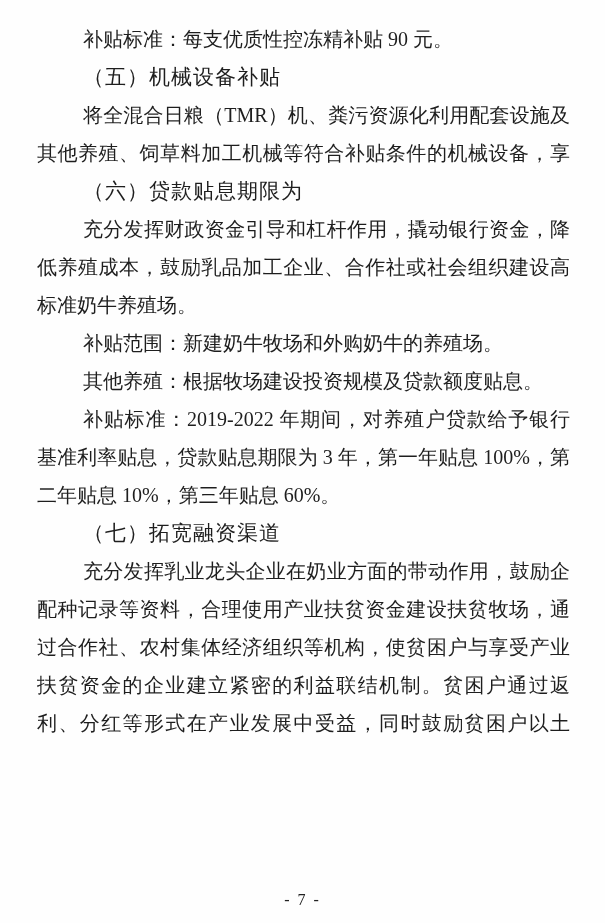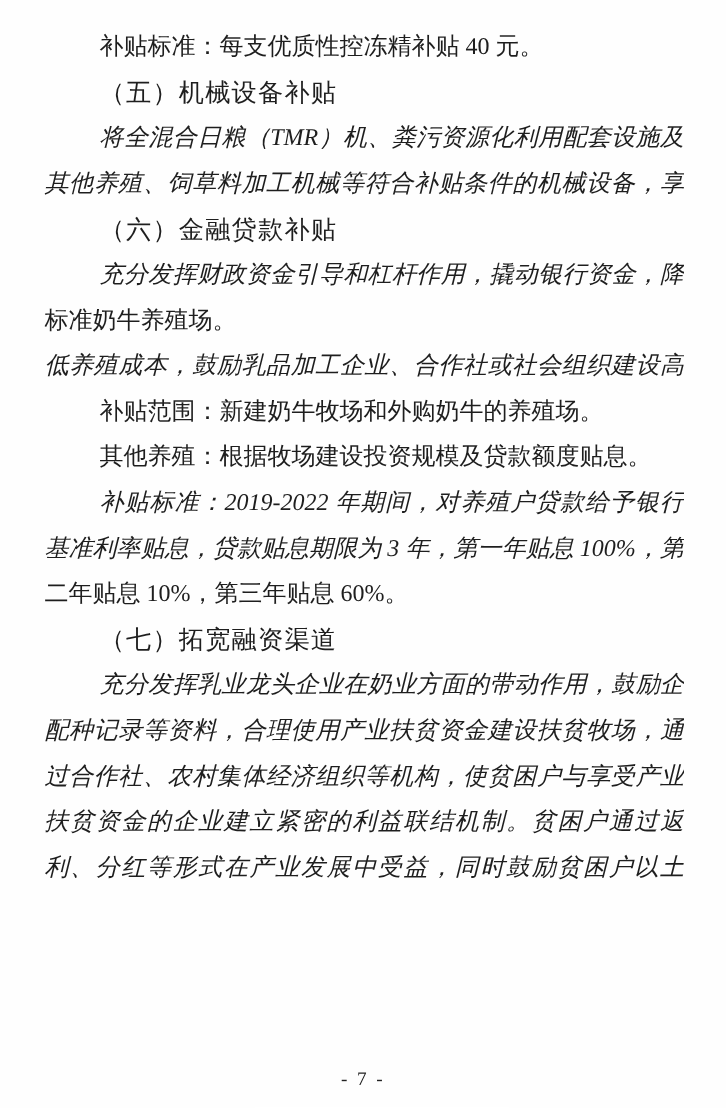--- a/index.html
+++ b/index.html
@@ -32,21 +32,20 @@
     white-space: normal;
     overflow: hidden;
   }
   .line.indent {
     padding-left: 46px;
   }
   .line.justify {
     text-align: justify;
     text-align-last: justify;
     text-justify: inter-character;
-    font-style: italic;
   }
   .line.heading {
     font-weight: 400;
     font-size: 21px;
     letter-spacing: 1px;
   }
   .footer {
     position: absolute;
     bottom: 14px;
     left: 0;
@@ -57,28 +56,28 @@
     font-size: 16px;
     letter-spacing: 2px;
     color: #222222;
   }
 </style>
 </head>
 <body>
 
 <div class="page">
   <div class="content" id="content">
-      <div class="line indent">补贴标准：每支优质性控冻精补贴 40 元。</div>
+      <div class="line indent">补贴标准：每支优质性控冻精补贴 90 元。</div>
       <div class="line heading indent">（五）机械设备补贴</div>
       <div class="line indent justify">将全混合日粮（TMR）机、粪污资源化利用配套设施及</div>
       <div class="line justify">其他养殖、饲草料加工机械等符合补贴条件的机械设备，享</div>
-      <div class="line heading indent">（六）金融贷款补贴</div>
+      <div class="line heading indent">（六）贷款贴息期限为</div>
       <div class="line indent justify">充分发挥财政资金引导和杠杆作用，撬动银行资金，降</div>
+      <div class="line justify">低养殖成本，鼓励乳品加工企业、合作社或社会组织建设高</div>
       <div class="line">标准奶牛养殖场。</div>
-      <div class="line justify">低养殖成本，鼓励乳品加工企业、合作社或社会组织建设高</div>
       <div class="line indent">补贴范围：新建奶牛牧场和外购奶牛的养殖场。</div>
       <div class="line indent">其他养殖：根据牧场建设投资规模及贷款额度贴息。</div>
       <div class="line indent justify">补贴标准：2019-2022 年期间，对养殖户贷款给予银行</div>
       <div class="line justify">基准利率贴息，贷款贴息期限为 3 年，第一年贴息 100%，第</div>
       <div class="line">二年贴息 10%，第三年贴息 60%。</div>
       <div class="line heading indent">（七）拓宽融资渠道</div>
       <div class="line indent justify">充分发挥乳业龙头企业在奶业方面的带动作用，鼓励企</div>
       <div class="line justify">配种记录等资料，合理使用产业扶贫资金建设扶贫牧场，通</div>
       <div class="line justify">过合作社、农村集体经济组织等机构，使贫困户与享受产业</div>
       <div class="line justify">扶贫资金的企业建立紧密的利益联结机制。贫困户通过返</div>

